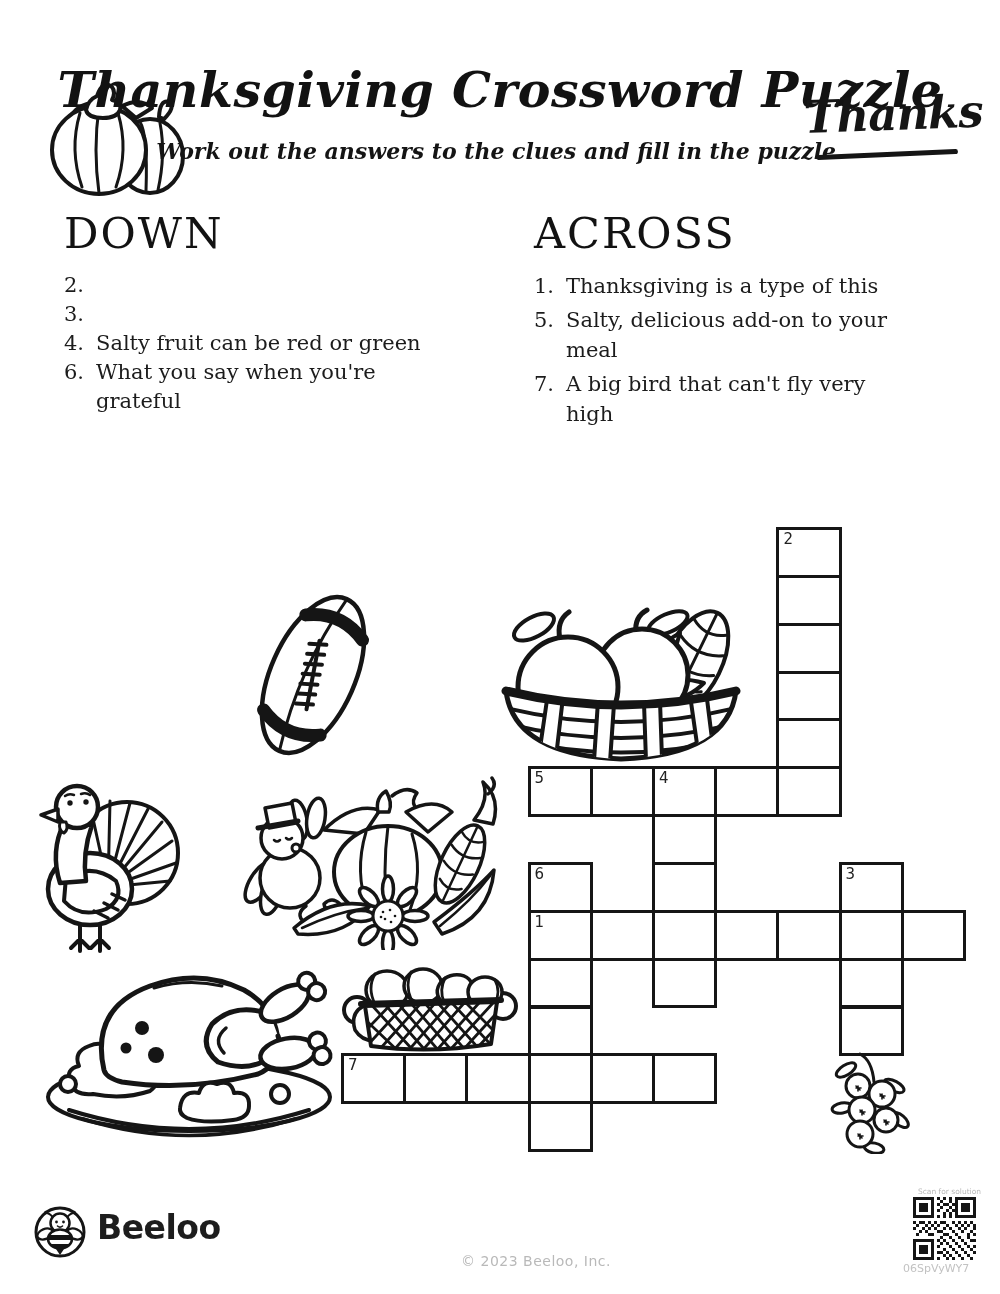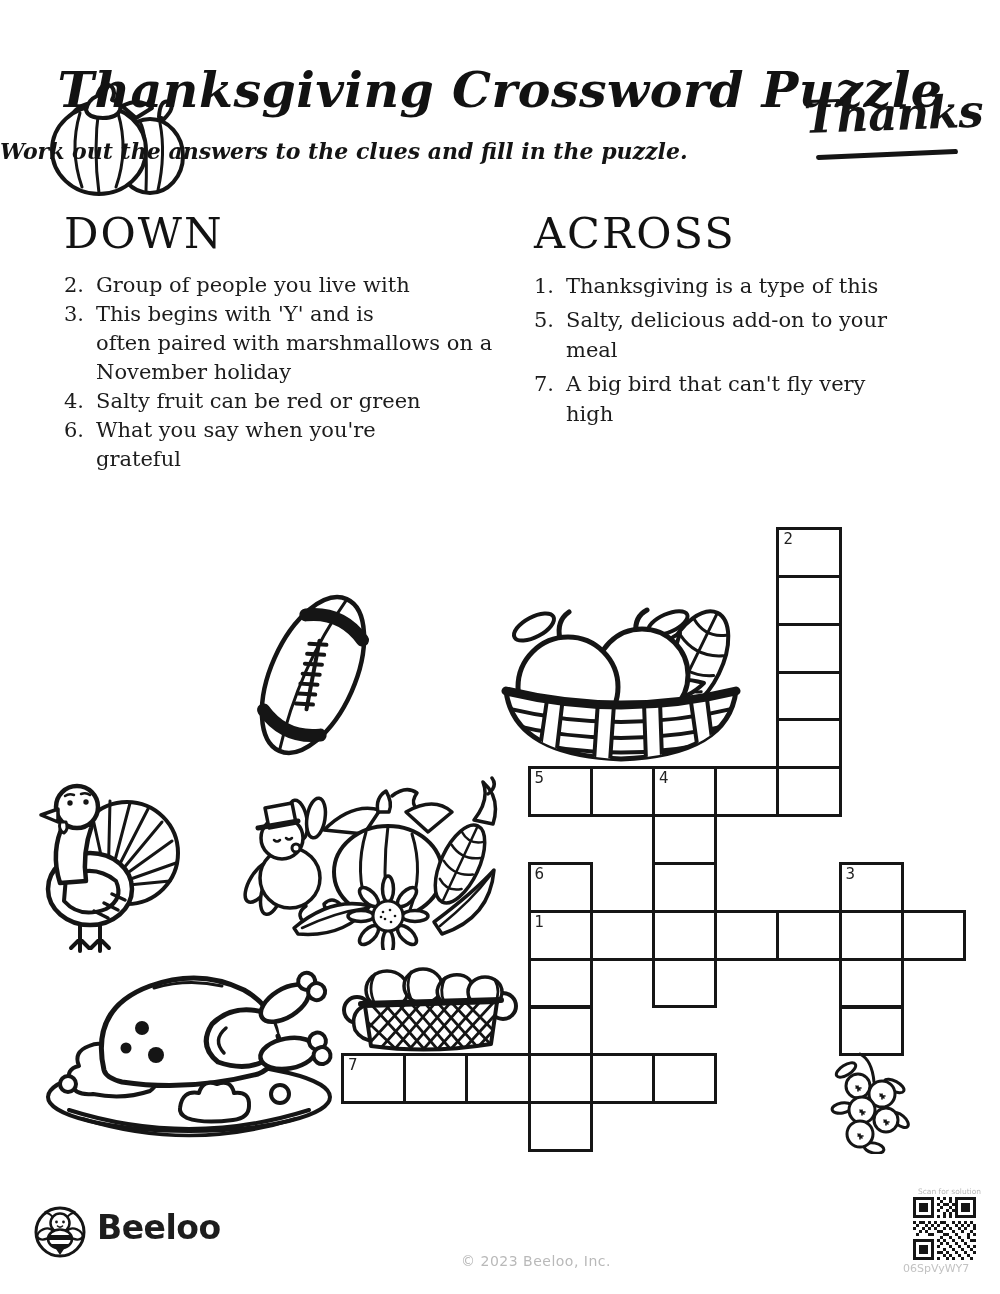--- a/index.html
+++ b/index.html
@@ -9,21 +9,21 @@
   }
   .abs { position:absolute; }
 
   
   .title {
     position:absolute; top:61px; left:0; width:1000px; text-align:center;
     font-family:"DejaVu Serif", serif; font-style:italic; font-weight:700;
     font-size:49px; letter-spacing:0.5px; color:#121212;
   }
   .subtitle {
-    position:absolute; top:138px; left:0; width:1000px; 
+    position:absolute; top:138px; left:0; width:1000px; text-align:center;
     font-style:italic; font-weight:600; font-size:22px; color:#141414;
   }
   .thanks {
     position:absolute; top:88px; left:804px; width:168px; text-align:center;
     font-style:italic; font-weight:800; font-size:45px; color:#151515;
     transform:rotate(-2deg); letter-spacing:-1px;
   }
   .thanks-underline {
     position:absolute; top:152px; left:816px; width:142px; height:5px;
     background:#151515; border-radius:3px; transform:rotate(-2.5deg);
@@ -99,27 +99,23 @@
   <div class="title">Thanksgiving Crossword Puzzle</div>
   <div class="subtitle">Work out the answers to the clues and fill in the puzzle.</div>
   <div class="thanks">Thanks</div>
   <div class="thanks-underline"></div>
 
   <div class="clues clues-down">
     <h2>DOWN</h2>
     <div class="clue-list">
       <div class="clue">
         <span class="num">2.</span>
-        <span class="txt">Group of people you live with</span>
       </div>
       <div class="clue">
         <span class="num">3.</span>
-        <span class="txt">This begins with 'Y' and is
-often paired with marshmallows on a
-November holiday</span>
       </div>
       <div class="clue">
         <span class="num">4.</span>
         <span class="txt">Salty fruit can be red or green</span>
       </div>
       <div class="clue">
         <span class="num">6.</span>
         <span class="txt">What you say when you're
 grateful</span>
       </div>

